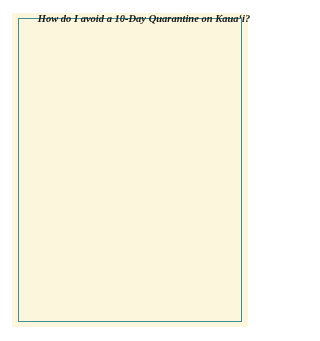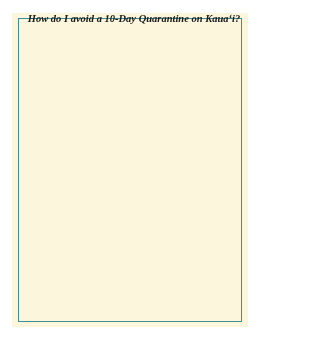--- a/index.html
+++ b/index.html
@@ -1,19 +1,19 @@
 <!DOCTYPE html>
 <html><head>
 <meta charset="utf-8">
 <style>
   html,body{margin:0;padding:0;}
   body{width:264px;height:341px;background:#ffffff;font-family:"Liberation Sans",sans-serif;overflow:hidden;}
   #page{position:absolute;left:12px;top:13px;width:236px;height:314px;background:#FBF6DC;}
   #frame{position:absolute;left:6px;top:5px;right:6px;bottom:5px;border:1.6px solid #3E8E96;}
-  .title{position:absolute;left:4px;top:0;width:100%;text-align:center;font-family:"Liberation Serif",serif;font-weight:bold;font-style:italic;font-size:10.5px;color:#1a1a1a;}
+  .title{position:absolute;left:14px;top:0;width:100%;text-align:center;font-family:"Liberation Serif",serif;font-weight:bold;font-style:italic;font-size:10.5px;color:#1a1a1a;}
 </style>
 </head>
 <body>
 
 <div id="page">
   <div id="frame"></div>
   <div class="title">How do I avoid a 10-Day Quarantine on Kauaʻi?</div>
 </div>
 
 </body></html>

